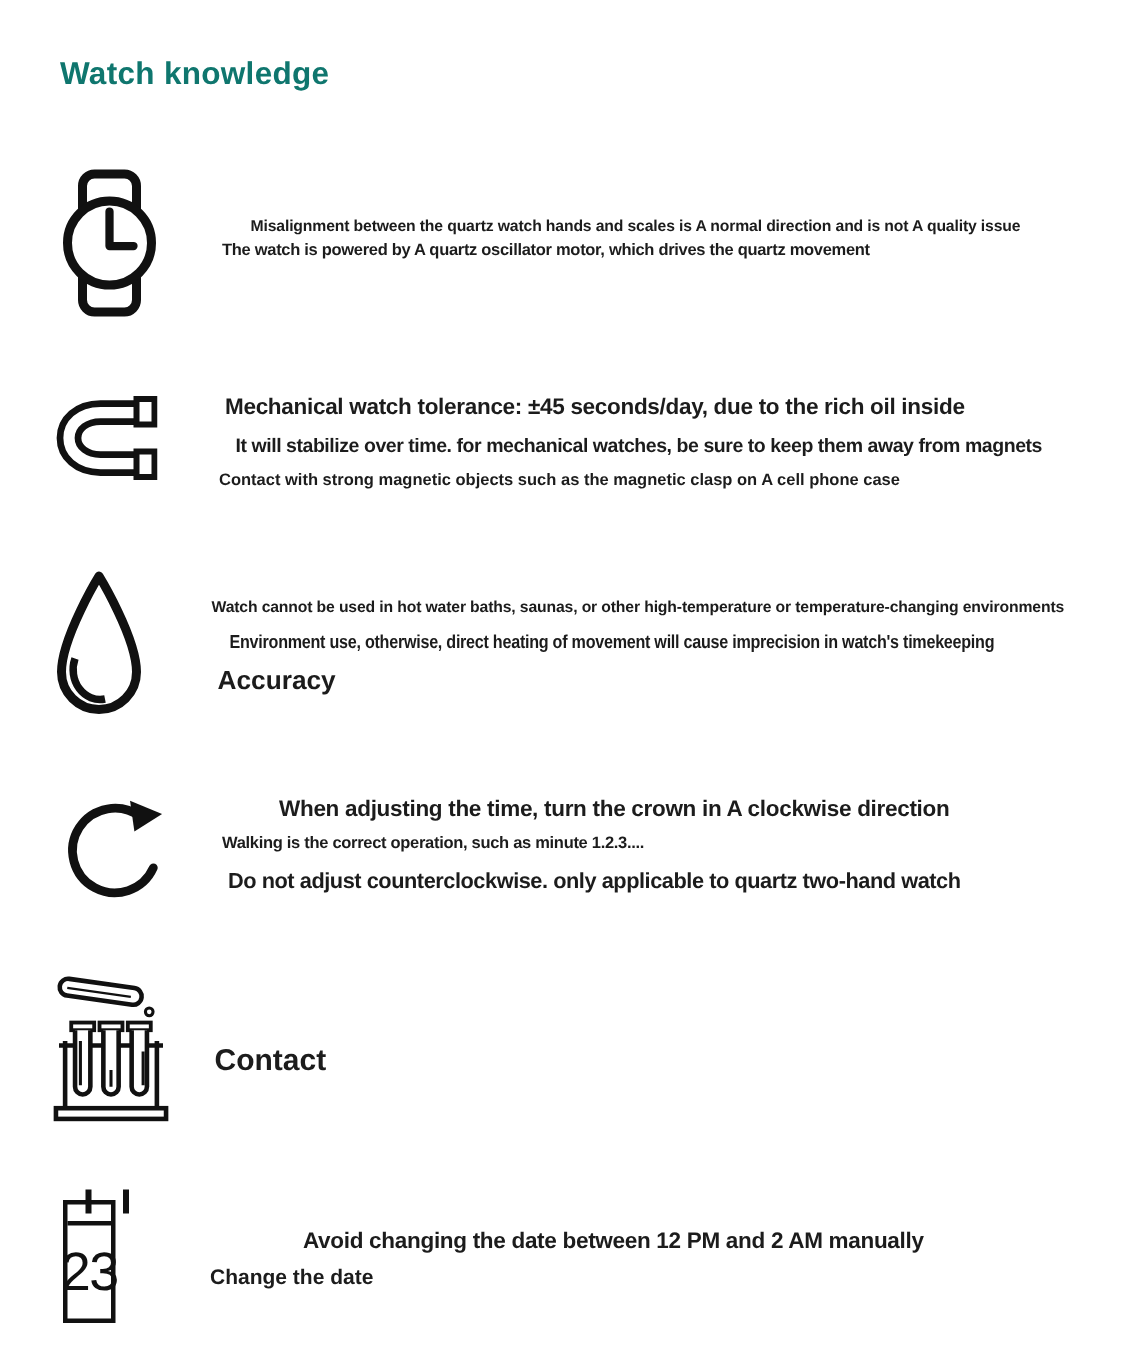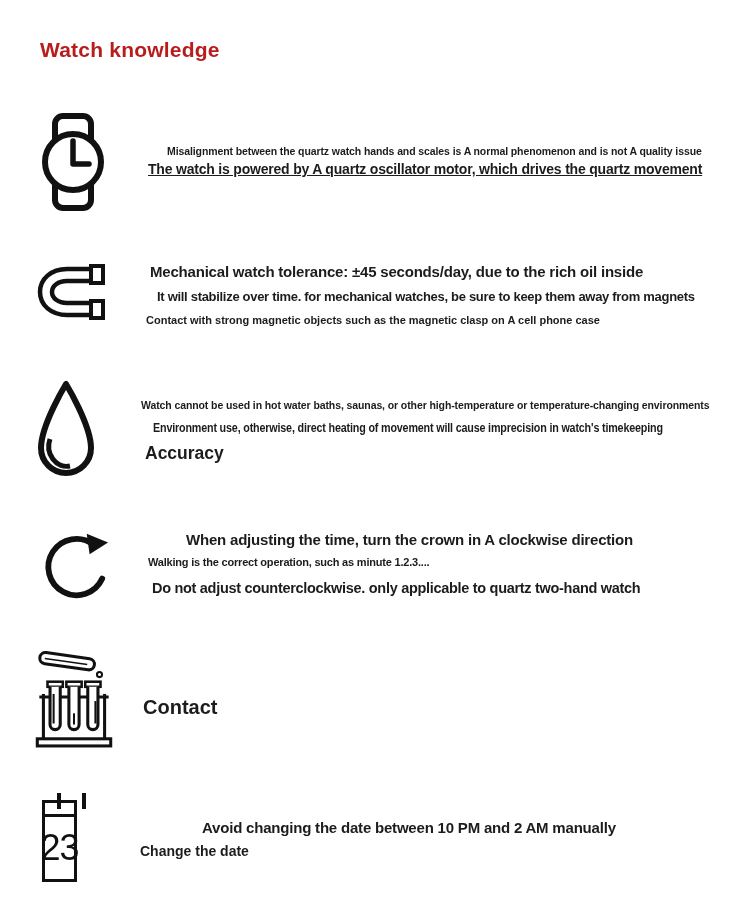--- a/index.html
+++ b/index.html
@@ -11,33 +11,33 @@
     overflow: hidden;
     font-family: "Liberation Sans", sans-serif;
     color: #1b1b1b;
   }
   .title {
     position: absolute;
     left: 40px; top: 38px;
     font-size: 21px;
     font-weight: bold;
     letter-spacing: 0.2px;
-    color: #b91c1c;
+    color: #0f766e;
     white-space: nowrap;
   }
   .ln {
     position: absolute;
     white-space: nowrap;
     font-weight: bold;
     color: #1c1c1c;
     transform-origin: left center;
   }
   
   .s1l1 { left:167px; top:145px; font-size:10.5px; letter-spacing:-0.1px; }
-  .s1l2 { left:148px; top:161px; font-size:14px; letter-spacing:-0.2px;text-decoration:underline; }
+  .s1l2 { left:148px; top:161px; font-size:11px; letter-spacing:-0.2px; }
   
   .s2l1 { left:150px; top:263px; font-size:15px; letter-spacing:-0.2px; }
   .s2l2 { left:157px; top:289px; font-size:13px; letter-spacing:-0.3px; }
   .s2l3 { left:146px; top:314px; font-size:11px; font-weight:600; }
   
   .s3l1 { left:141px; top:399px; font-size:10.5px; letter-spacing:-0.1px; }
   .s3l2 { left:153px; top:421px; font-size:12.5px; transform:scaleX(0.86); letter-spacing:-0.2px; }
   .s3l3 { left:145px; top:443px; font-size:17.5px; }
   
   .s4l1 { left:186px; top:531px; font-size:15px; letter-spacing:-0.2px; }
@@ -90,21 +90,21 @@
 
   <div class="title">Watch knowledge</div>
 
   <div class="icon icon-watch">
     <svg width="62" height="100" viewBox="0 0 62 100">
       <rect x="13" y="4" width="36" height="92" rx="8" fill="#fff" stroke="#111" stroke-width="6"></rect>
       <circle cx="31" cy="50" r="28" fill="#fff" stroke="#111" stroke-width="6"></circle>
       <polyline points="31,29 31,52 47,52" fill="none" stroke="#111" stroke-width="5.5" stroke-linecap="round" stroke-linejoin="round"></polyline>
     </svg>
   </div>
-  <div class="ln s1l1">Misalignment between the quartz watch hands and scales is A normal phenomenon and is not A quality issue</div>
+  <div class="ln s1l1">Misalignment between the quartz watch hands and scales is A normal direction and is not A quality issue</div>
   <div class="ln s1l2">The watch is powered by A quartz oscillator motor, which drives the quartz movement</div>
 
   <div class="icon icon-magnet">
     <svg width="68" height="56" viewBox="0 0 68 56">
       <path d="M60,5 H30 C14,5 3,15 3,28 C3,41 14,51 30,51 H60 V39 H30 C21,39 15,34 15,28 C15,22 21,17 30,17 H60 Z" fill="#fff" stroke="#111" stroke-width="4.5" stroke-linejoin="miter"></path>
       <rect x="54" y="2" width="12" height="17" fill="#fff" stroke="#111" stroke-width="4"></rect>
       <rect x="54" y="37" width="12" height="17" fill="#fff" stroke="#111" stroke-width="4"></rect>
     </svg>
   </div>
   <div class="ln s2l1">Mechanical watch tolerance: ±45 seconds/day, due to the rich oil inside</div>
@@ -160,16 +160,16 @@
     </svg>
   </div>
   <div class="ln s5l2">Contact</div>
 
   <div class="cal">
     <div class="cal-head"></div>
     <div class="cal-pin p1"></div>
     <div class="cal-pin p2"></div>
     <div class="cal-day">23</div>
   </div>
-  <div class="ln s6l1">Avoid changing the date between 10 PM and 2 AM manually</div>
+  <div class="ln s6l1">Avoid changing the date between 12 PM and 2 AM manually</div>
   <div class="ln s6l2">Change the date</div>
 
 </div>
 
 </body></html>

